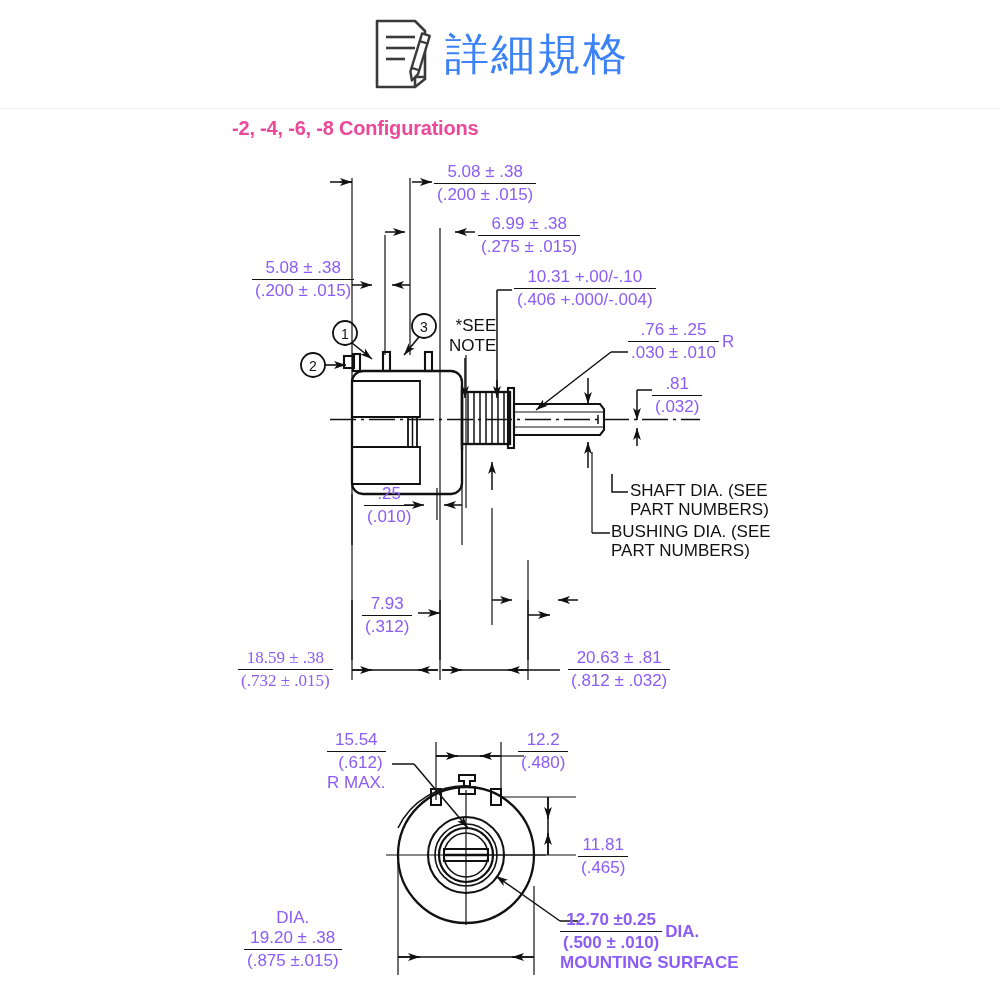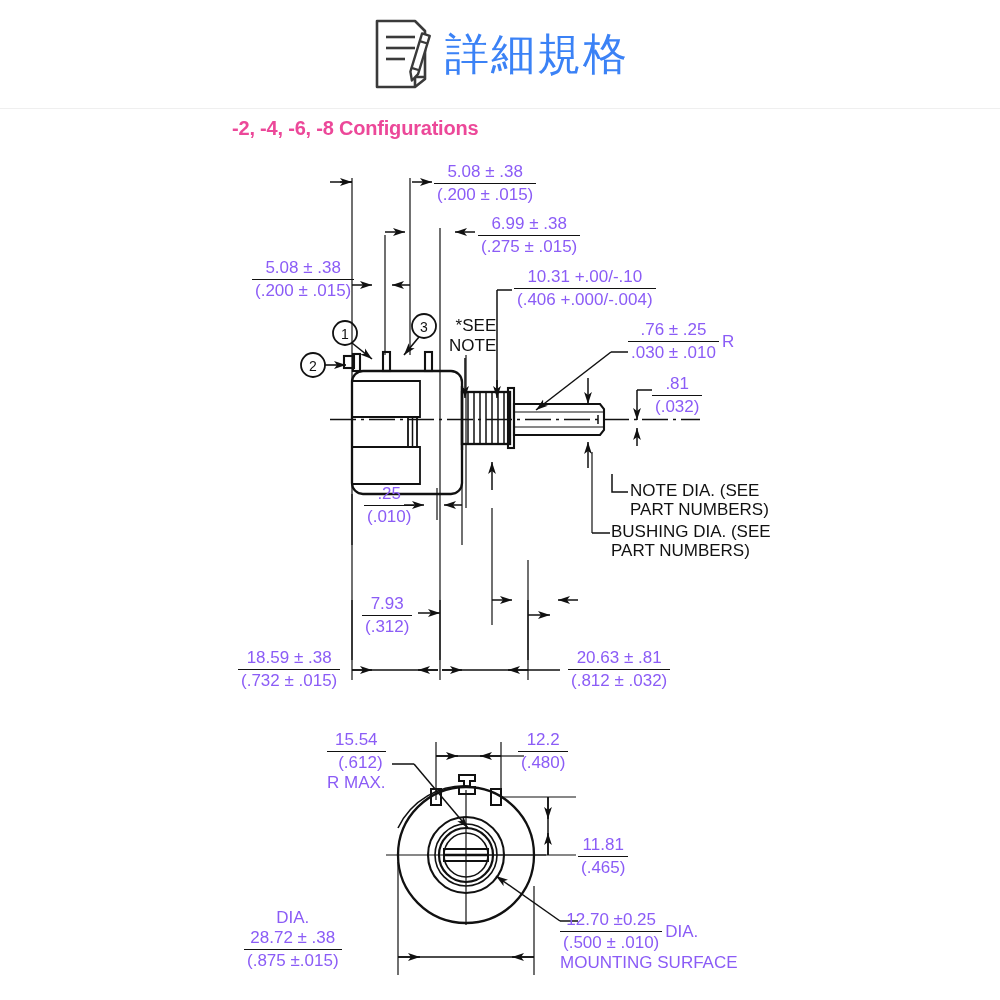--- a/index.html
+++ b/index.html
@@ -376,37 +376,37 @@
     <span class="num">.25</span>
     <span class="den">(.010)</span>
   </div>
 
   <div class="dim" style="left:362px; top:594px;">
     <span class="num">7.93</span>
     <span class="den">(.312)</span>
   </div>
 
 
-  <div class="dim" style="left:238px; top:648px;">
+  <div class="dim" style="left:238px; top:648px;font-family:Liberation Serif, serif;">
     <span class="num">18.59 ± .38</span>
     <span class="den">(.732 ± .015)</span>
   </div>
 
   <div class="dim" style="left:568px; top:648px;">
     <span class="num">20.63 ± .81</span>
     <span class="den">(.812 ± .032)</span>
   </div>
 
   <div class="plain" style="left:449px; top:316px; text-align:right;">
     <span style="display:block;">*SEE</span>
     <span style="display:block;">NOTE</span>
   </div>
 
   <div class="lead-label" style="left:630px; top:481px;">
-    <span style="display:block;">NOTE DIA. (SEE</span>
+    <span style="display:block;">SHAFT DIA. (SEE</span>
     <span style="display:block;">PART NUMBERS)</span>
   </div>
 
   <div class="lead-label" style="left:611px; top:522px;">
     <span style="display:block;">BUSHING DIA. (SEE</span>
     <span style="display:block;">PART NUMBERS)</span>
   </div>
 
   <div class="plain" style="left:341px; top:324px; font-size:14px;">1</div>
   <div class="plain" style="left:309px; top:356px; font-size:14px;">2</div>
@@ -421,27 +421,27 @@
   <div class="dim" style="left:518px; top:730px;">
     <span class="num">12.2</span>
     <span class="den">(.480)</span>
   </div>
 
   <div class="dim" style="left:578px; top:835px;">
     <span class="num">11.81</span>
     <span class="den">(.465)</span>
   </div>
 
-  <div class="dim" style="left:560px; top:910px;">
+  <div class="dim" style="left:560px; top:910px;font-weight:bold;">
     <span class="dim-stack">
       <span class="num">12.70 ±0.25</span>
       <span class="den">(.500 ± .010)</span>
     </span><span class="dim-suffix">DIA.</span>
     <span class="dim-under" style="text-align:left;">MOUNTING SURFACE</span>
   </div>
 
   <div class="dim" style="left:244px; top:908px;">
     <span style="display:block;text-align:center;">DIA.</span>
-    <span class="num">28.72 ± .38</span>
+    <span class="num">19.20 ± .38</span>
     <span class="den">(.875 ±.015)</span>
   </div>
 
 </div>
 
 </body></html>

